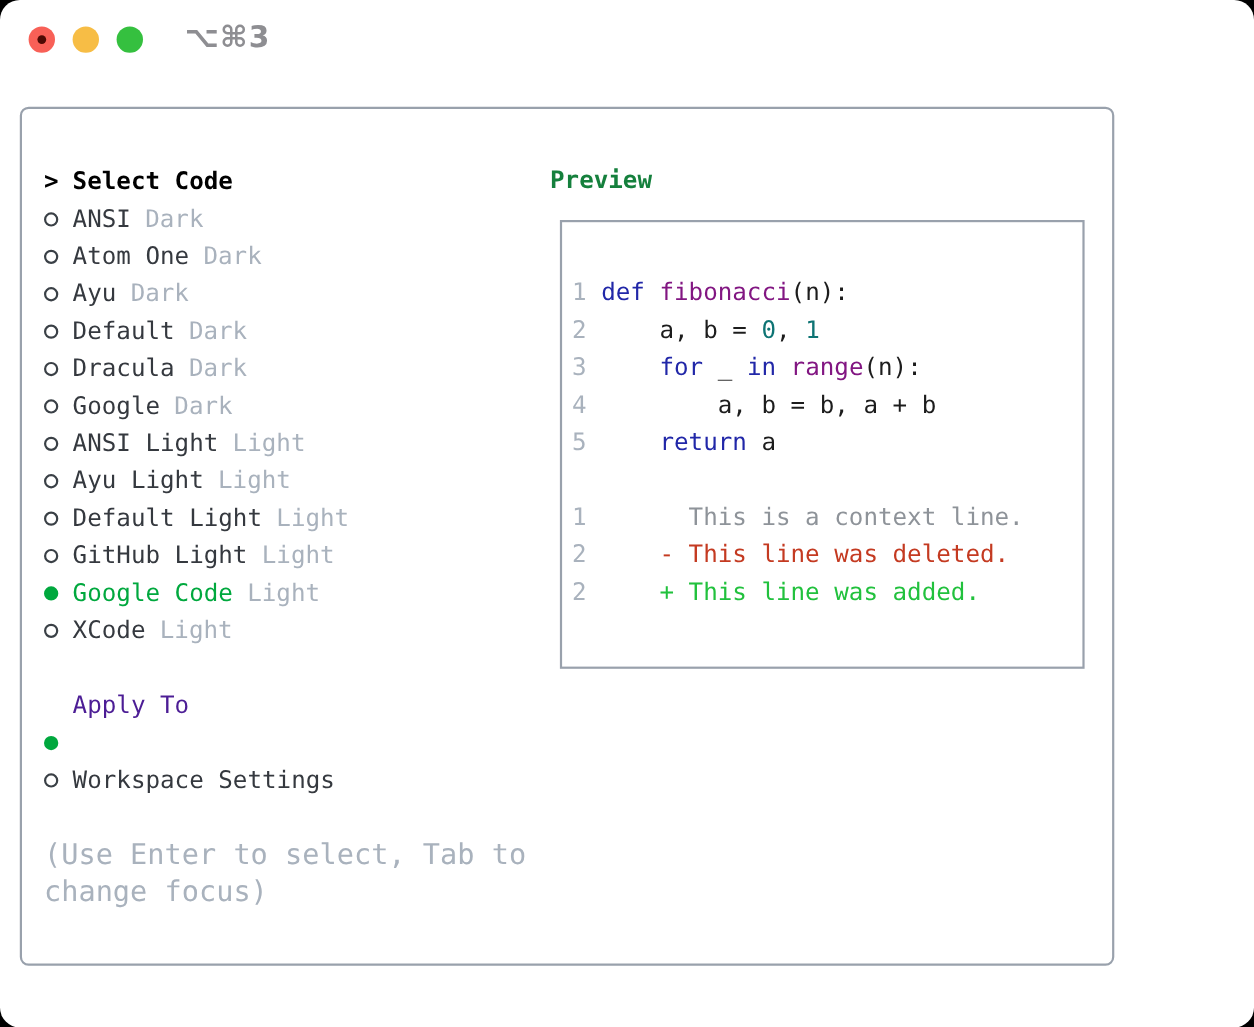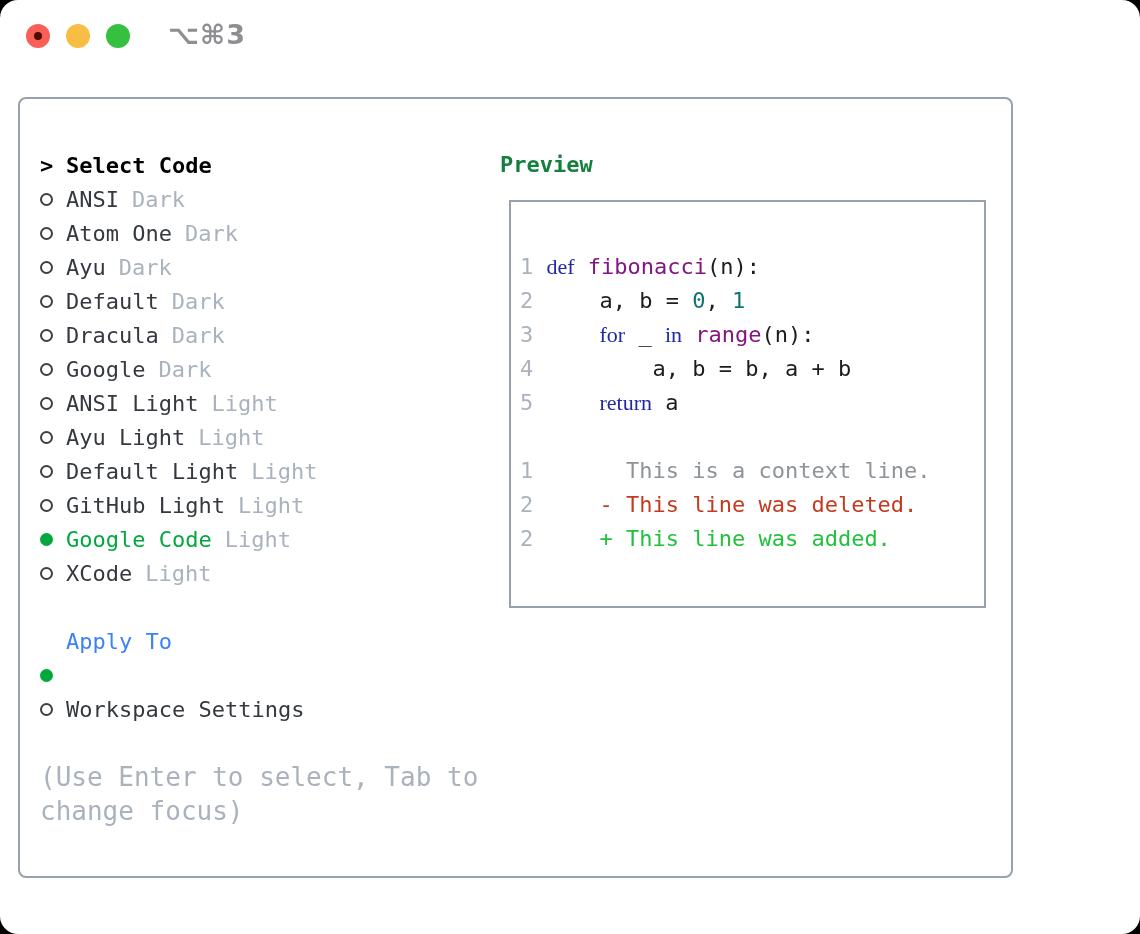--- a/index.html
+++ b/index.html
@@ -44,21 +44,21 @@
   .apply-list { position:absolute; left:20px; top:525px; }
   .row { display:flex; align-items:center; height:34px; font-size:22px; color:var(--text); white-space:pre; }
   .marker { width:26px; display:flex; align-items:center; flex:none; }
   .chev { font-weight:bold; color:#000; font-size:22px; }
   .circle {
     width:13px; height:13px; box-sizing:border-box;
     border:2px solid #3a4046; border-radius:50%;
   }
   .circle.filled { border-color:var(--accent); background:var(--accent); }
   .header-row .label { font-weight:bold; color:#000; }
-  .subheader-row .label { color:#3b82f6; }
+  .subheader-row .label { color:#4c1d95; }
   .label { color:var(--text); }
   .row.selected .label { color:var(--accent);text-align:center; }
   .variant { color:var(--muted); margin-left:13px; }
   .help {
     position:absolute; left:20px; top:661px;
     font-size:26px; line-height:34px; color:var(--muted);
   }
   
   .preview-heading {
     position:absolute; left:480px; top:49px; height:34px; line-height:34px;
@@ -70,21 +70,21 @@
     border:2px solid var(--border);
     box-sizing:border-box;
     background:#fff;
     overflow:hidden;
   }
   .preview-box pre {
     margin:0; padding:48px 8px 0 9px;
     font-family:inherit; font-size:22px; line-height:34px;
   }
   .lineno  { color:var(--lineno); }
-  .tok-kw  { color:var(--kw);font-family:Liberation Serif, serif; }
+  .tok-kw  { color:var(--kw); }
   .tok-fn  { color:var(--fn); }
   .tok-lit { color:var(--lit); }
   .tok-pln { color:var(--pln); }
   .tok-ctx { color:var(--ctx); }
   .tok-del { color:var(--del); }
   .tok-add { color:var(--add); }
 </style>
 </head>
 <body>
 

